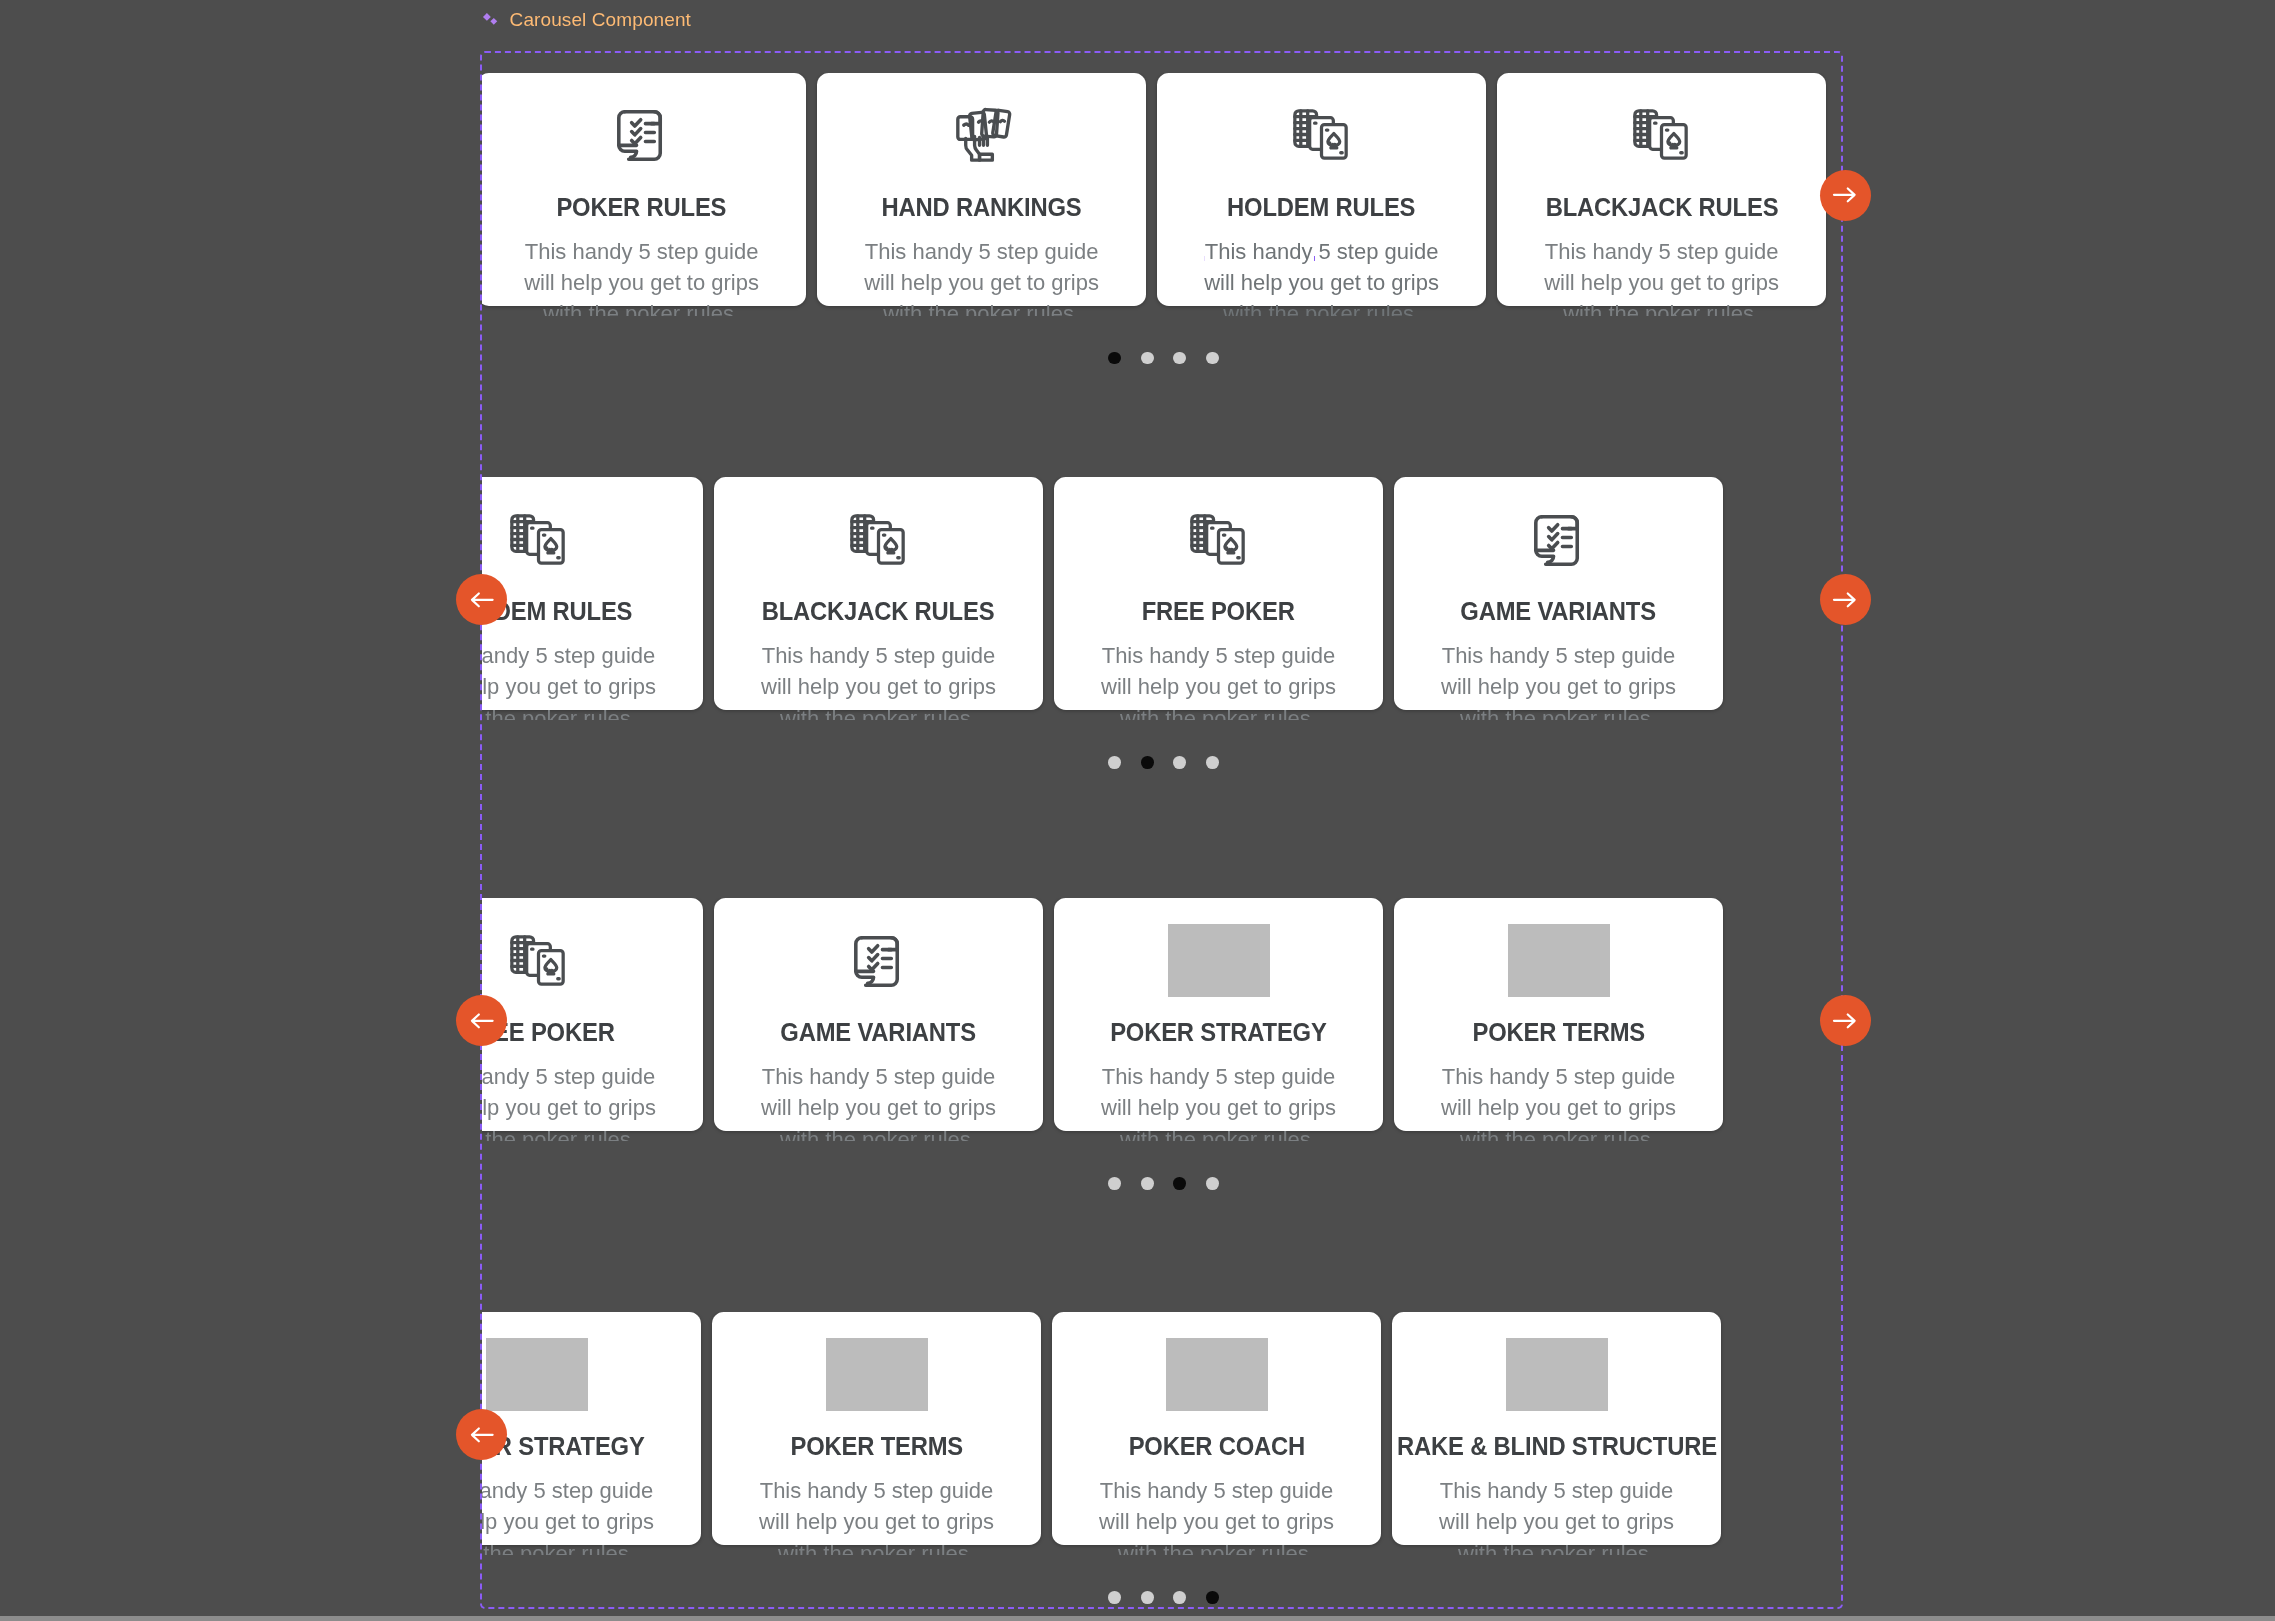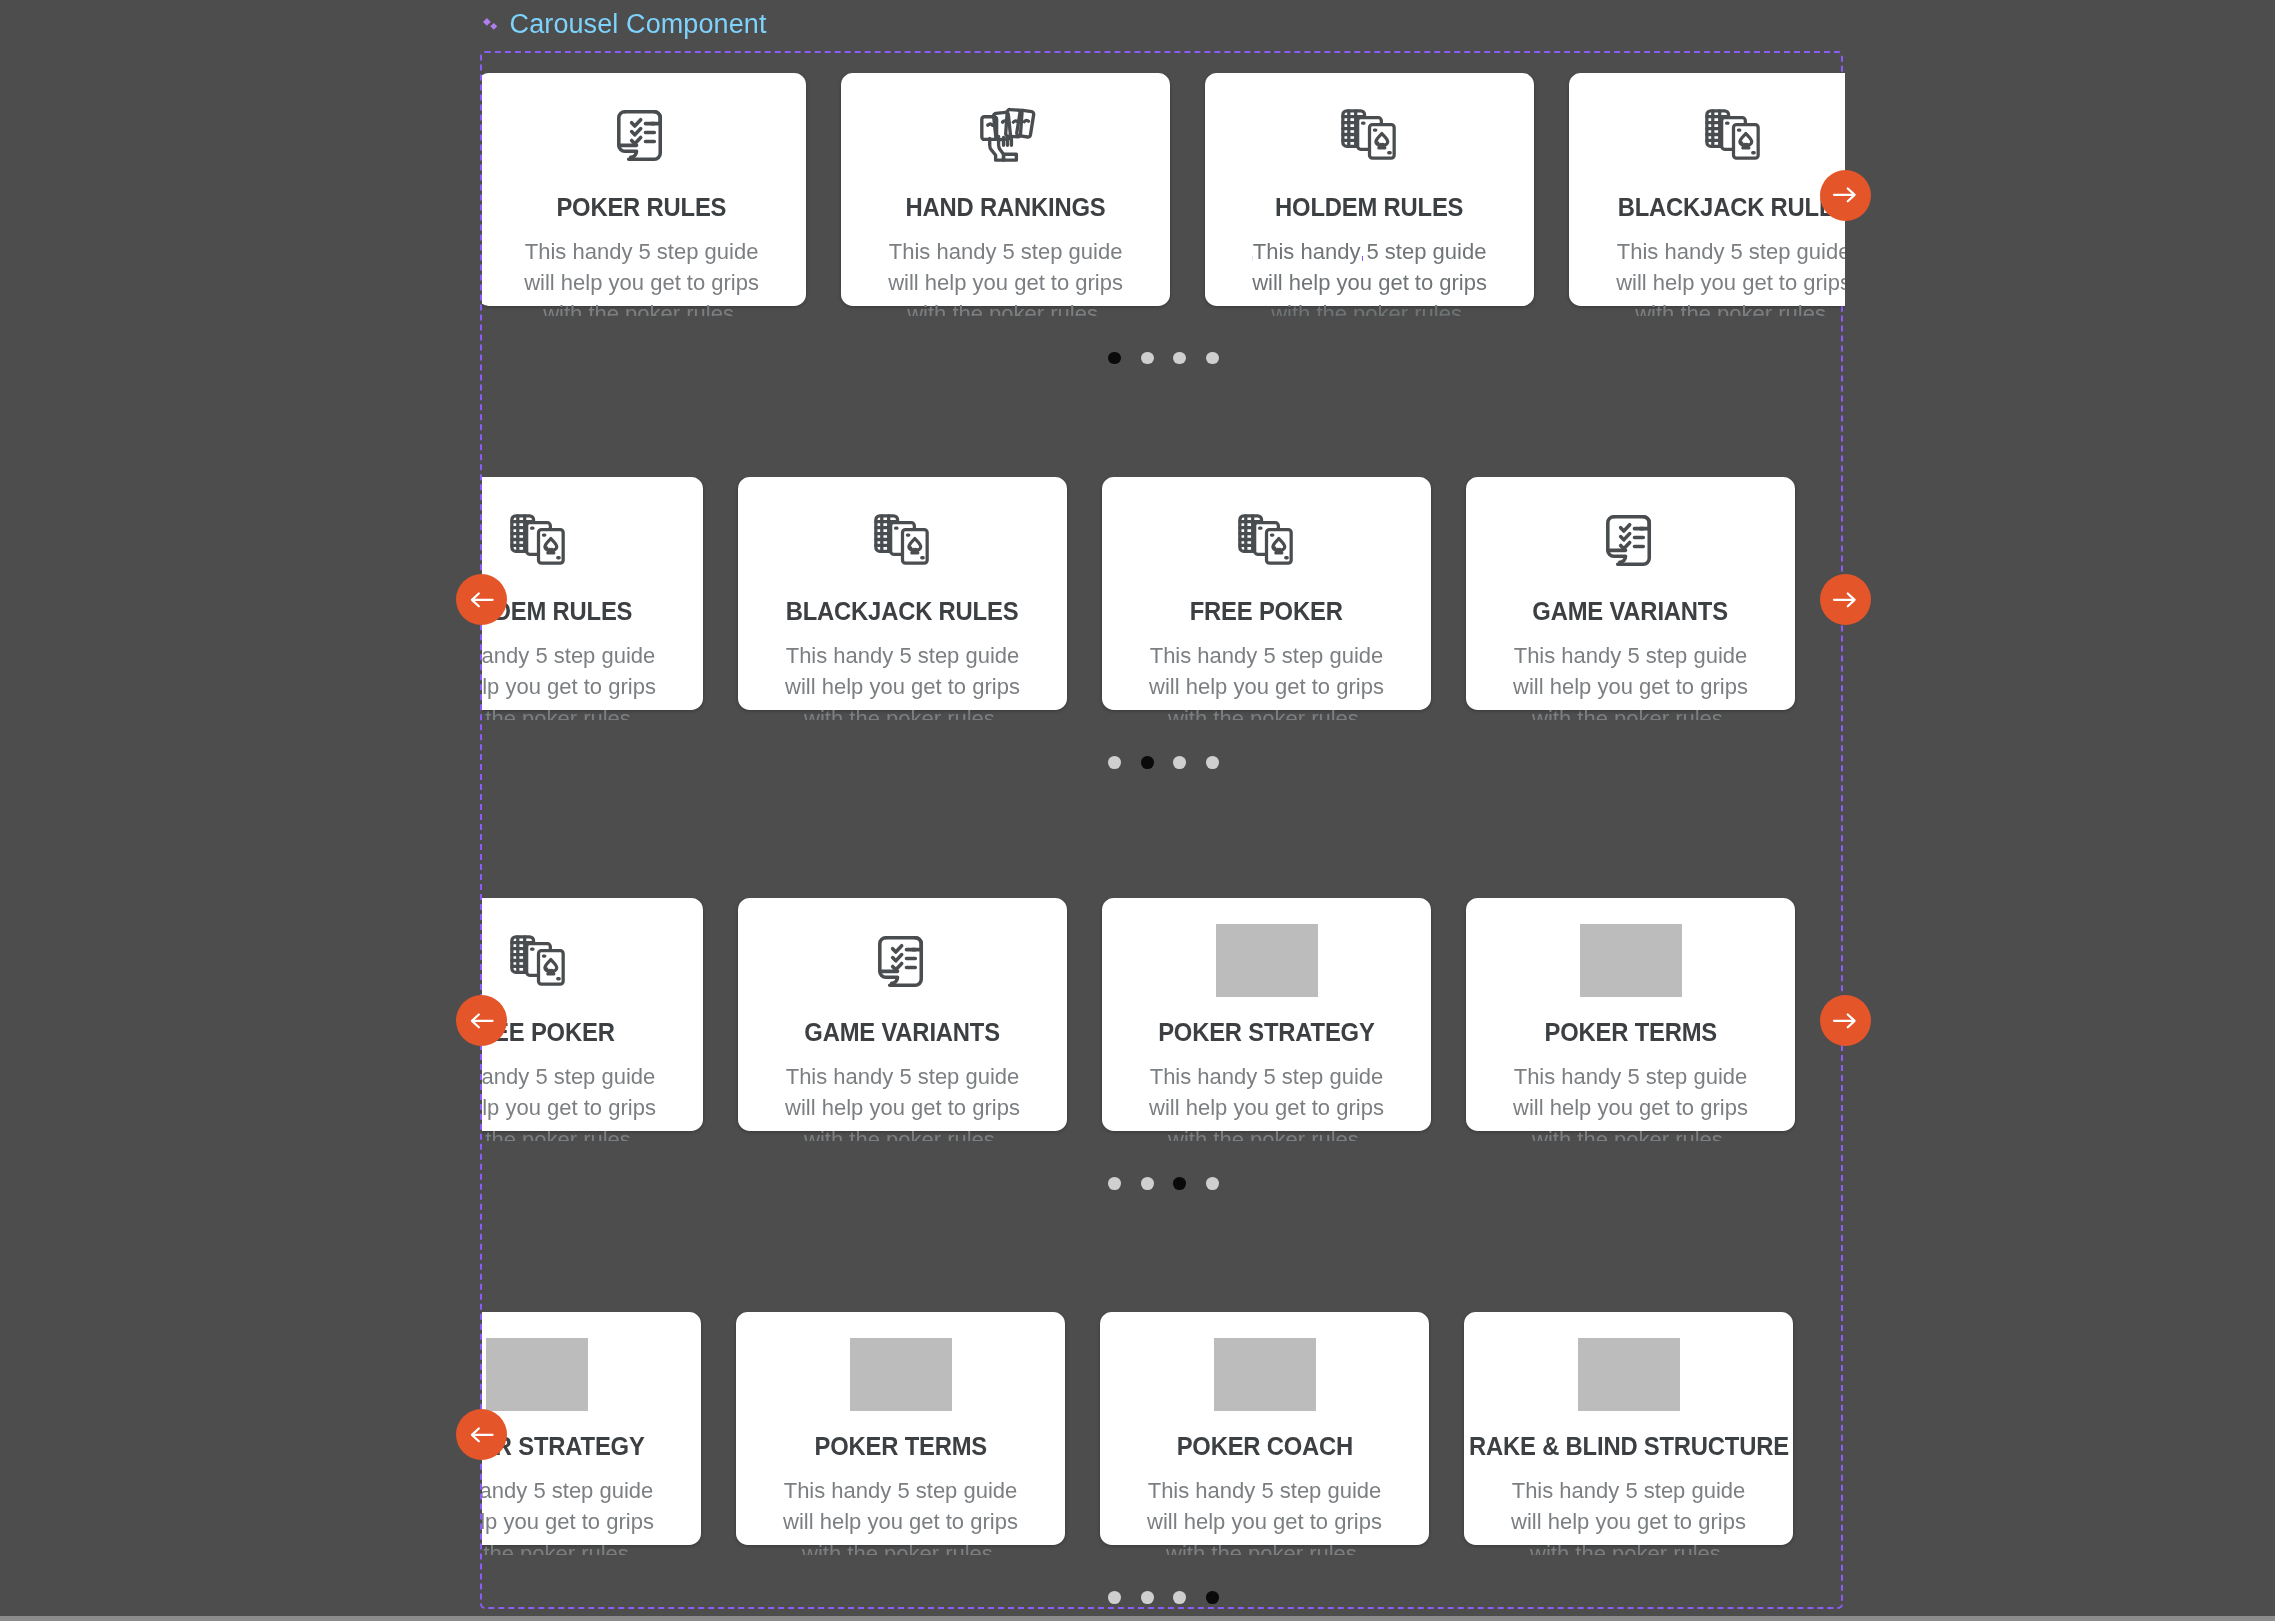--- a/index.html
+++ b/index.html
@@ -10,22 +10,22 @@
     font-family: "Liberation Sans", sans-serif;
     overflow: hidden;
   }
   .page { position: relative; width: 2276px; height: 1621px; background: #4d4d4d; }
 
   
   .layer-label {
     position: absolute;
     left: 480px; top: 8.9px;
     display: flex; align-items: center; gap: 9.9px;
-    color: #7dd3fc;
-    font-size: 27px;
+    color: #fdba74;
+    font-size: 19px;
     letter-spacing: 0.1px;
     white-space: nowrap;
   }
   .diamond-icon { width: 19.7px; height: 19.7px; flex: none; display:block; }
 
   
   .frame {
     position: absolute;
     left: 480px; top: 51px;
     width: 1363px; height: 1558px;
@@ -40,21 +40,21 @@
     left: 0; top: 0;
     width: 1363px;
     height: 243px;
     overflow: hidden;
   }
   .track {
     position: absolute;
     top: 0; left: 0;
     height: 243px;
     display: flex;
-    gap: 35px;
+    gap: 11px;
     align-items: flex-start;
     justify-content: space-between;
   }
 
   .card {
     flex: none;
     width: 329px;
     height: 233px;
     background: #fff;
     border-radius: 11.8px;

